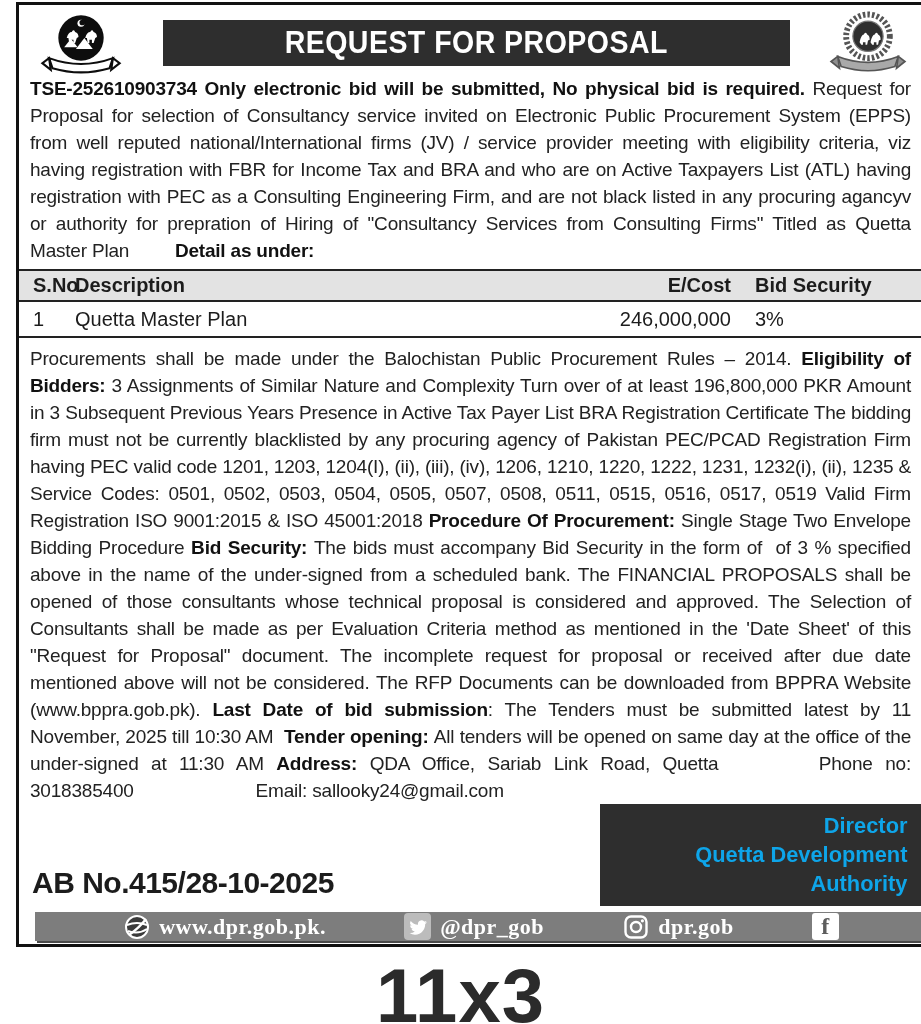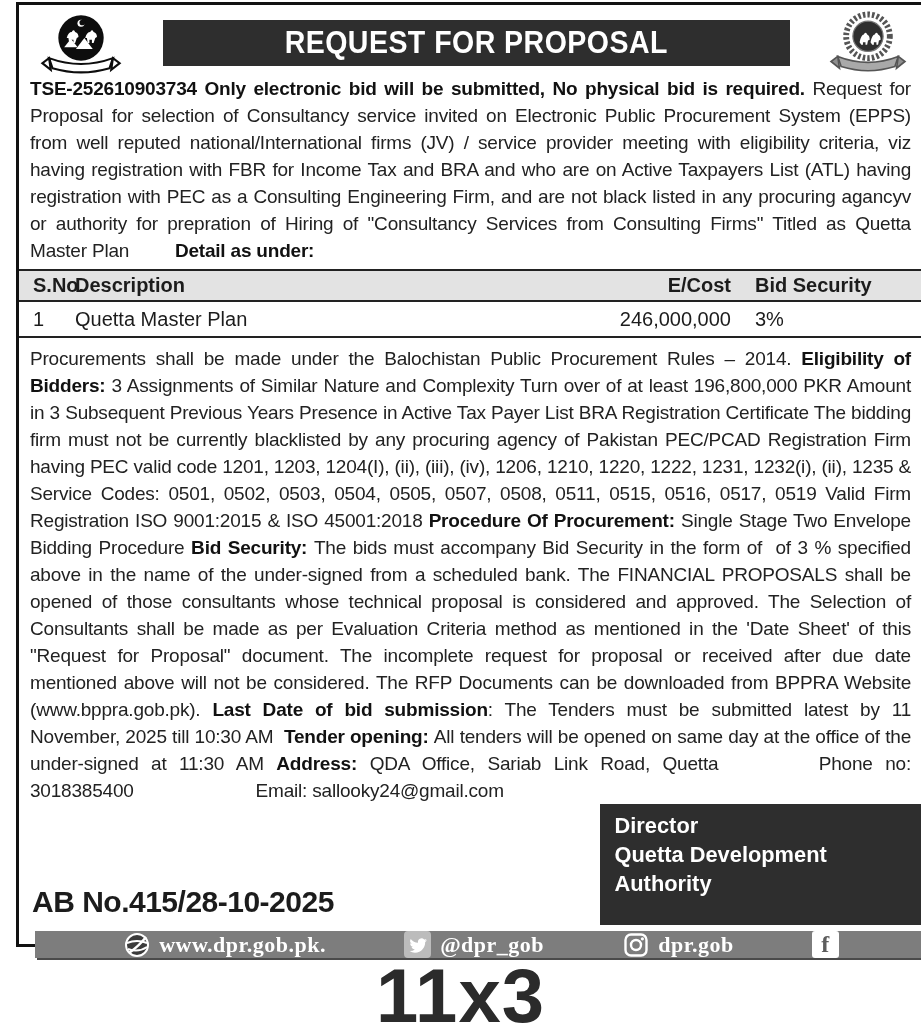--- a/index.html
+++ b/index.html
@@ -57,22 +57,22 @@
   .c-cost { width: 205px; text-align: right; padding-right: 24px; }
   .c-bid  { width: 175px; }
   
   .bottom-row {
     margin-top: auto;
     display: flex; justify-content: space-between; align-items: flex-end;
     padding: 0 8px 4px 13px;
   }
   .ab-number { font-weight: bold; font-size: 30px; letter-spacing: -0.5px; padding-bottom: 6px; }
   .director-box {
-    background: #2e2e2e; color: #ffffff; text-align: left;
-    width: 322px; padding: 7px 10px 27px 10px;
+    background: #2e2e2e; color: #0ea5e9; text-align: right;
+    width: 322px; padding: 7px 10px 8px 10px;
   }
   .director-box .sig-line { font-weight: bold; font-size: 22.5px; line-height: 29px; transform: scaleX(0.97); }
   
   .social-bar {
     margin: 2px 3px 3px 16px; height: 38px;
     background: #7d7d7d;
     box-shadow: 2px 2px 0 #4a4a4a;
     display: flex; align-items: center; justify-content: space-evenly;
     padding: 0 10px;
   }

